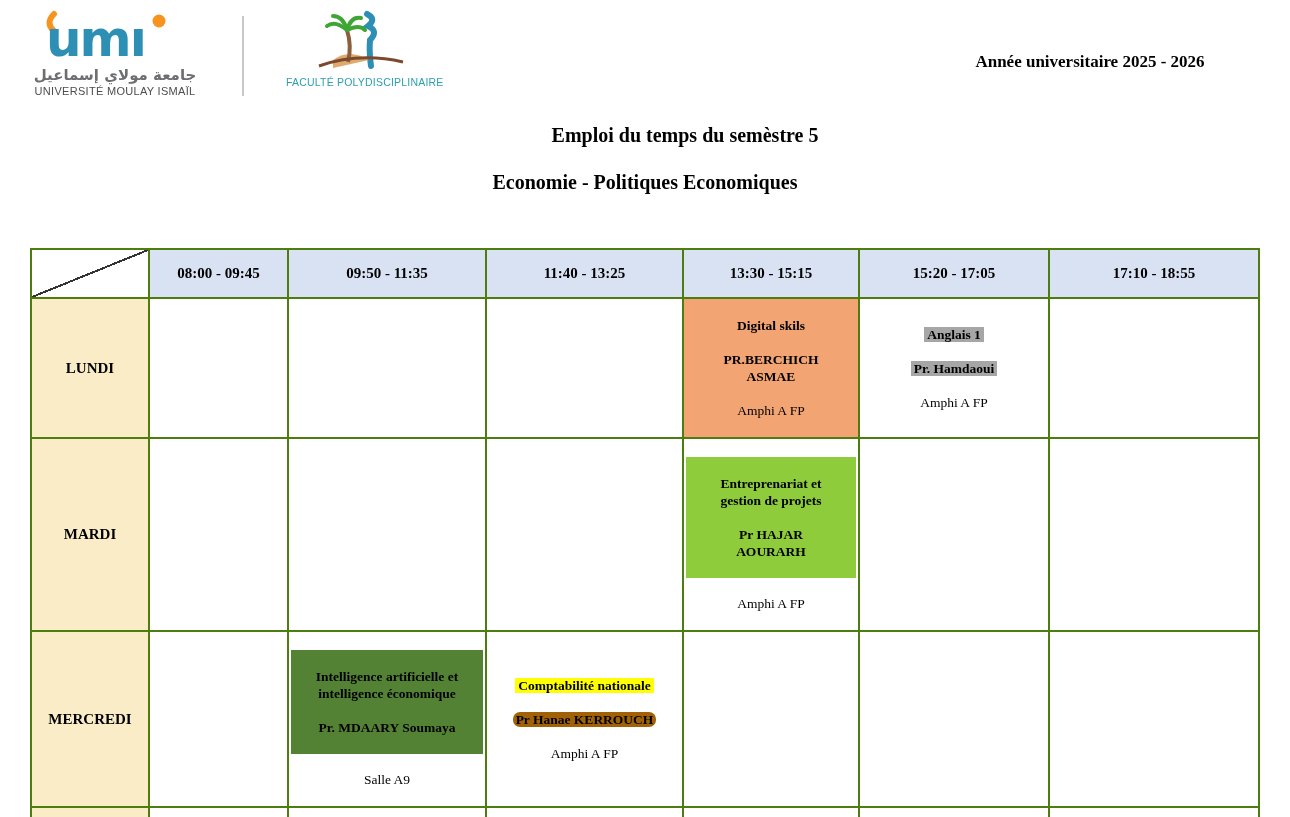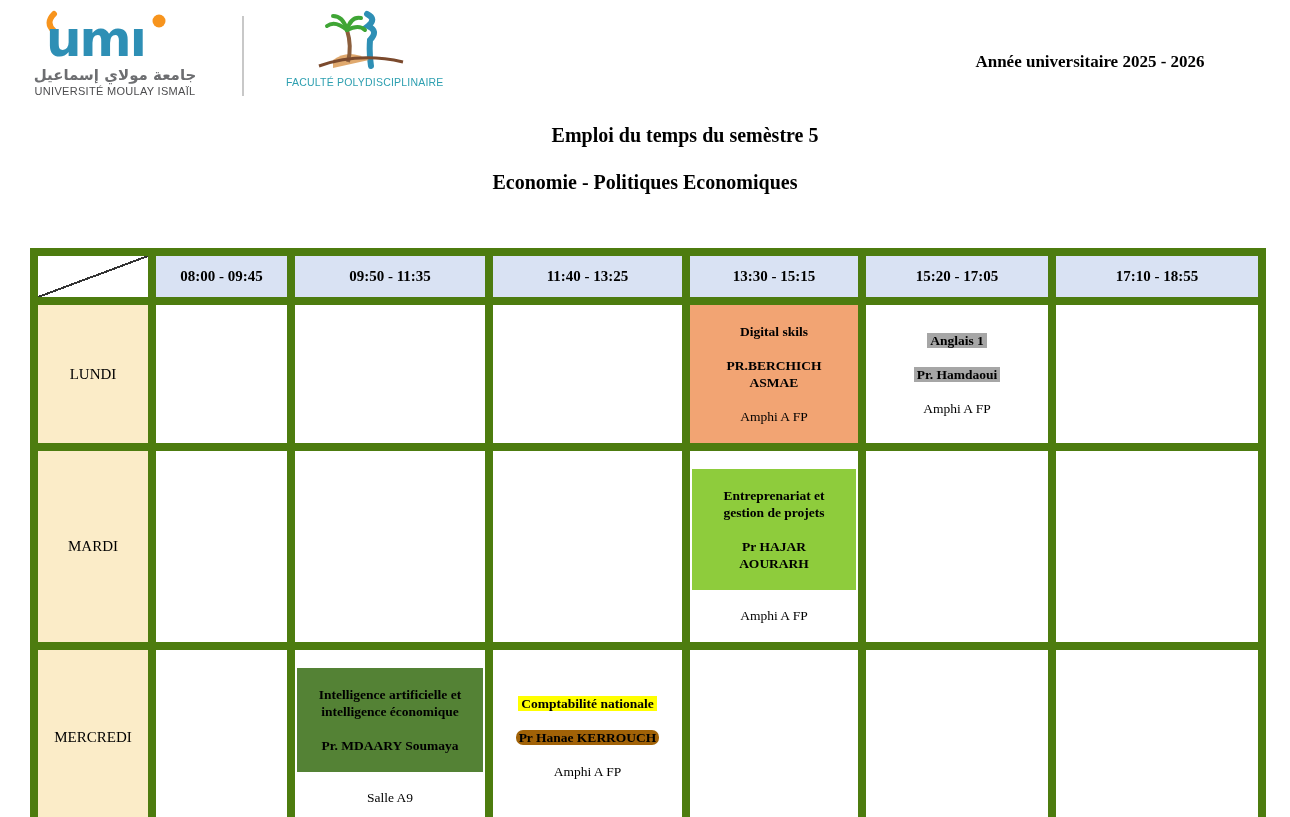--- a/index.html
+++ b/index.html
@@ -19,23 +19,23 @@
   .fp-arabic{font-family:"DejaVu Sans",sans-serif;font-size:12px;font-weight:bold;color:#2d9fb0;direction:rtl;line-height:1.25;}
   .fp-latin{font-family:"Liberation Sans","DejaVu Sans",sans-serif;font-size:10.5px;color:#2d9fb0;white-space:nowrap;letter-spacing:.2px;}
 
   .year{position:absolute;top:52px;left:890px;width:400px;text-align:center;font-weight:bold;font-size:17px;}
 
   .title-main{position:absolute;top:124px;left:12px;width:1290px;text-align:center;font-weight:bold;font-size:20px;padding-left:28px;}
   .title-sub{position:absolute;top:171px;left:0;width:1290px;text-align:center;font-weight:bold;font-size:20px;}
 
   
   table.tt{position:absolute;left:30px;top:248px;border-collapse:collapse;table-layout:fixed;}
-  .tt td,.tt th{border:8px solid #4d7c0f;padding:1px 2px;text-align:center;vertical-align:middle;overflow:hidden;}
+  .tt td,.tt th{border:2px solid #4d7c0f;padding:1px 2px;text-align:center;vertical-align:middle;overflow:hidden;}
   .tt th.time{font-size:15px;font-weight:bold;}
-  .tt td.day{font-size:15px;font-weight:normal;}
+  .tt td.day{font-size:15px;font-weight:bold;}
   .diag{
     background-image:linear-gradient(to bottom right,
       transparent calc(50% - 1px), #333 calc(50% - 1px),
       #333 calc(50% + 1px), transparent calc(50% + 1px));
     background-color:#fff;
   }
   .course{font-size:13.5px;line-height:17px;white-space:pre-line;}
   .b{font-weight:bold;}
   .room{font-weight:normal;}
   .block{margin:0;padding:1px 16px;}

